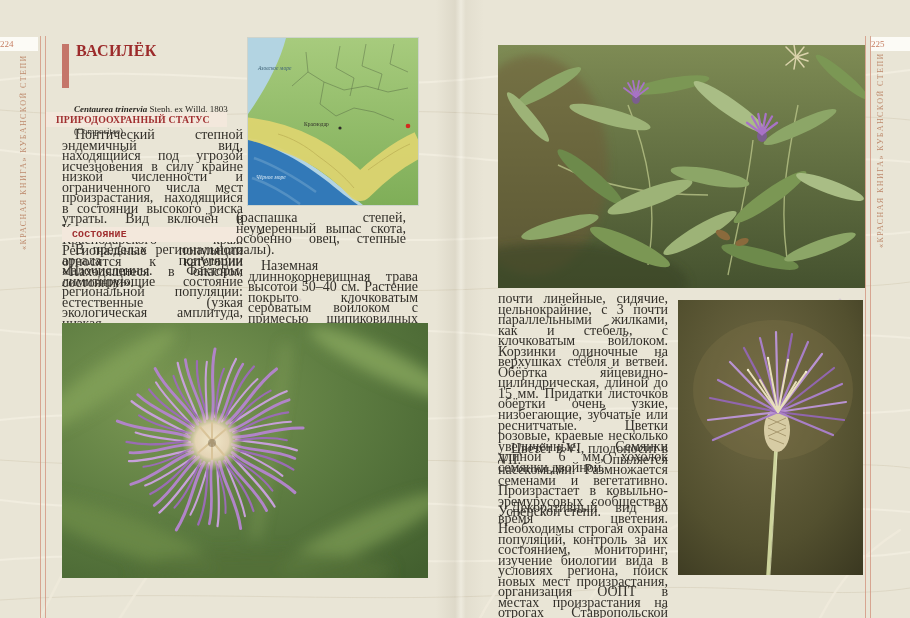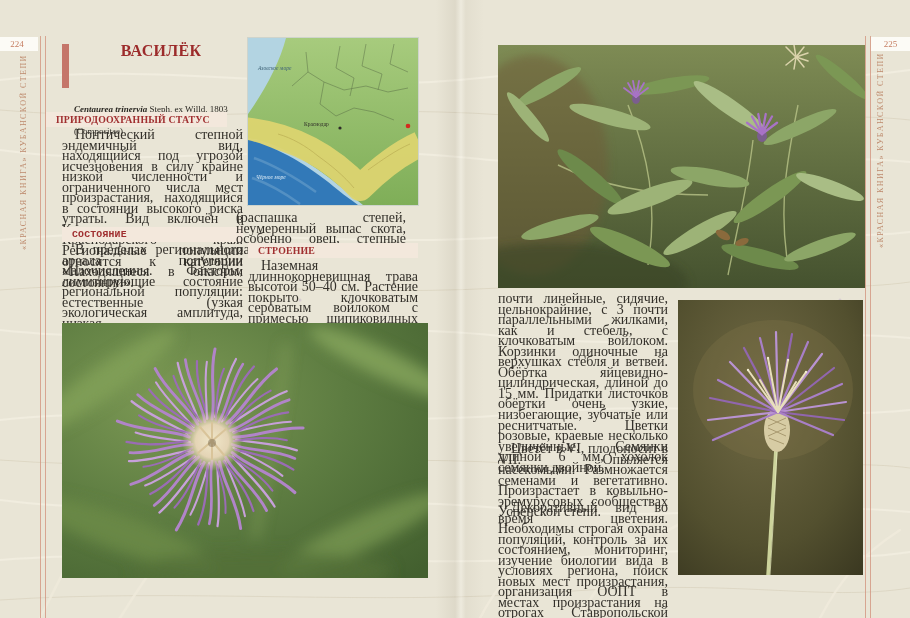--- a/index.html
+++ b/index.html
@@ -9,29 +9,29 @@
     font-family:"Liberation Serif", serif;
   }
   .texture{position:absolute;left:0;top:0;width:910px;height:618px;pointer-events:none;}
   .fold{position:absolute;top:0;left:436px;width:48px;height:618px;
     background:linear-gradient(90deg, rgba(120,108,84,0) 0%, rgba(120,108,84,0.10) 40%, rgba(255,255,252,0.20) 52%, rgba(120,108,84,0.06) 62%, rgba(120,108,84,0) 100%);}
   .rail{position:absolute;top:36px;bottom:0;width:4px;border-left:1px solid #d1907b;border-right:1px solid #d1907b;opacity:.75;}
   .rail-left{left:40px;}
   .rail-right{left:865px;}
   .numstrip{position:absolute;top:37px;height:14px;background:#fcfbf6;color:#c67f63;
     font-size:9px;line-height:14px;}
-  .numstrip-left{left:0;width:38px;text-align:center;padding-right:4px;box-sizing:border-box;}
-  .numstrip-right{left:871px;width:39px;text-align:center;}
+  .numstrip-left{left:0;width:38px;text-align:left;padding-right:4px;box-sizing:border-box;}
+  .numstrip-right{left:871px;width:39px;text-align:left;}
   .vtext{position:absolute;writing-mode:vertical-rl;transform:rotate(180deg);
     font-size:8px;letter-spacing:1.4px;color:#bd8a6d;white-space:nowrap;}
   .vtext-left{left:19px;top:55px;height:195px;}
   .vtext-right{left:876px;top:53px;height:195px;}
   .title-bar{position:absolute;left:62px;top:44px;width:7px;height:44px;background:#c5766a;}
   .title{position:absolute;left:76px;top:40px;width:170px;color:#9c2b2b;font-weight:bold;
-    font-size:16px;line-height:21px;letter-spacing:.3px;text-align:center;}
+    font-size:16px;line-height:21px;letter-spacing:.3px;}
   .sciname{position:absolute;left:74px;top:104px;width:172px;font-size:9px;line-height:11px;color:#2b2823;}
   .lat{font-weight:bold;font-style:italic;}
   .sec-head{position:absolute;height:15px;background:#f3e8dc;color:#a02f30;font-weight:bold;
     font-size:9.8px;line-height:15px;padding-left:10px;box-sizing:border-box;letter-spacing:.2px;}
   .para{position:absolute;font-size:14px;line-height:10.55px;text-align:justify;color:#33302a;}
   .indent{text-indent:13px;}
   .photo{position:absolute;display:block;}
   .map-frame{position:absolute;left:248px;top:38px;width:170px;height:167px;outline:1px solid #cfd4cc;}
 </style>
 </head>
@@ -129,21 +129,20 @@
       <path d="M88,78 L106,70 L126,74 L146,82"></path>
     </g>
     <text x="10" y="32" font-size="5.5" font-style="italic" fill="#3f6377">Азовское море</text>
     <text x="8" y="141" font-size="5.5" font-style="italic" fill="#d8e9f4">Чёрное море</text>
     <text x="56" y="88" font-size="5.5" fill="#2e2c28">Краснодар</text>
     <circle cx="92" cy="90" r="1.6" fill="#2e2c28"></circle>
     <circle cx="160" cy="88" r="2.3" fill="#d42b1f"></circle>
   </svg>
 
   <div class="para" style="left:236px;top:213px;width:170px;">(распашка степей, неумеренный выпас скота, особенно овец, степные палы).</div>
-  <div class="sec-head" style="left:248px;top:243px;width:170px;">СТРОЕНИЕ</div>
   <div class="para indent" style="left:248px;top:261px;width:170px;">Наземная длиннокорневищная трава высотой 50–40 см. Растение покрыто клочковатым сероватым войлоком с примесью шипиковидных волосков. Стебли от основания многочисленные. Листовые пластинки</div>
 
   <svg class="photo" style="left:62px;top:323px;" width="366" height="255" viewBox="0 0 366 255" preserveAspectRatio="none">
     <defs>
       <radialGradient id="p1bg" cx="30%" cy="30%" r="95%">
         <stop offset="0" stop-color="#7d9a55"></stop>
           <stop offset=".5" stop-color="#5d7c41"></stop>
           <stop offset="1" stop-color="#43602f"></stop>
       </radialGradient>
       <radialGradient id="p1c" cx="50%" cy="50%" r="50%">

